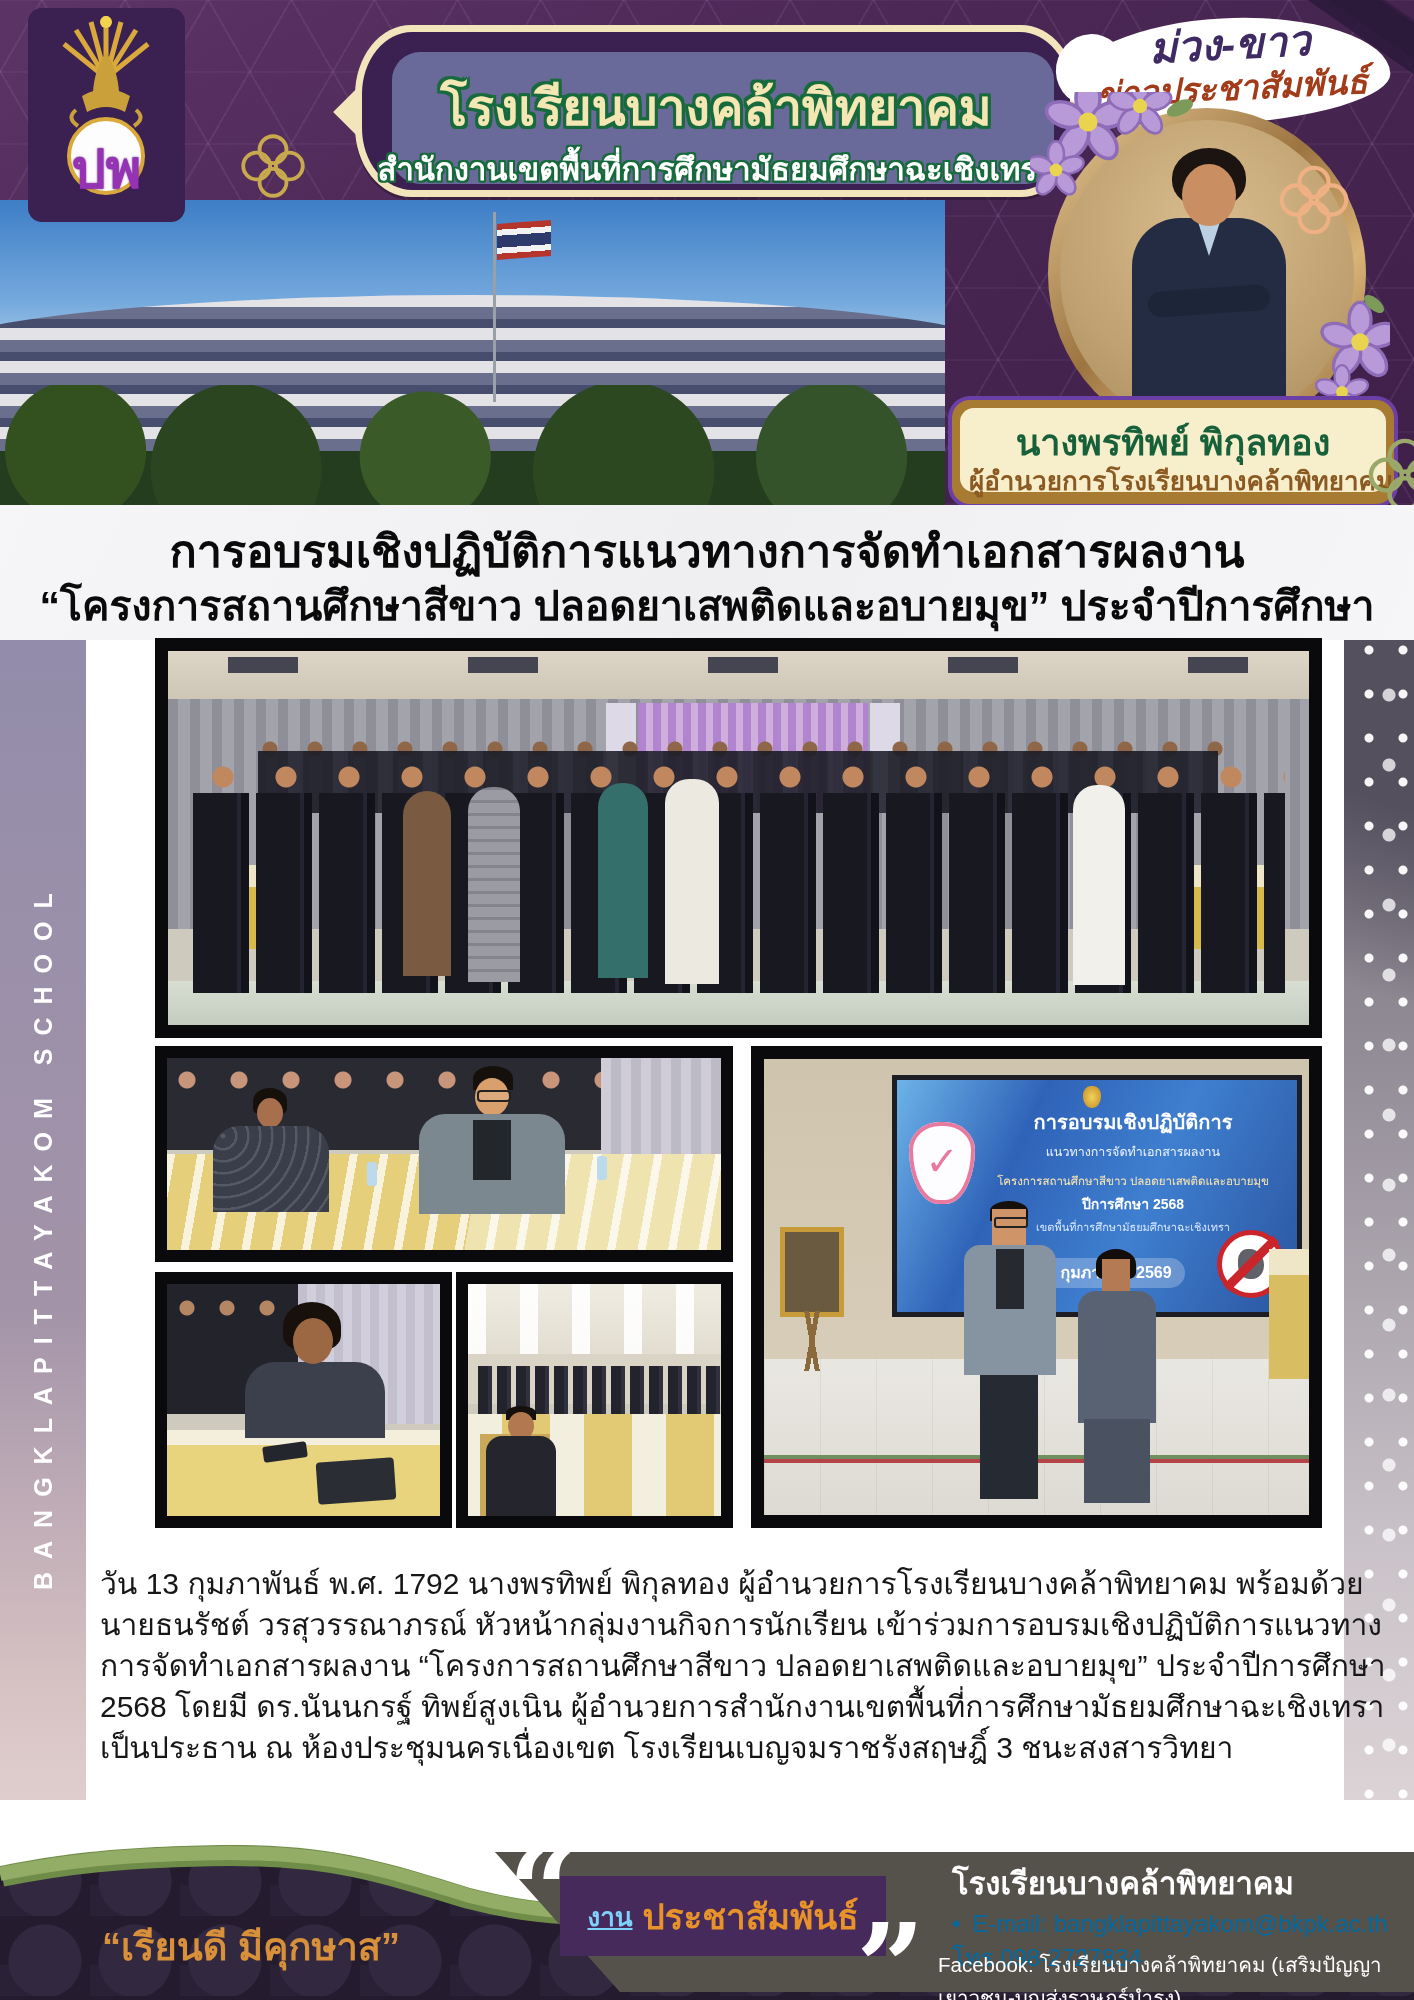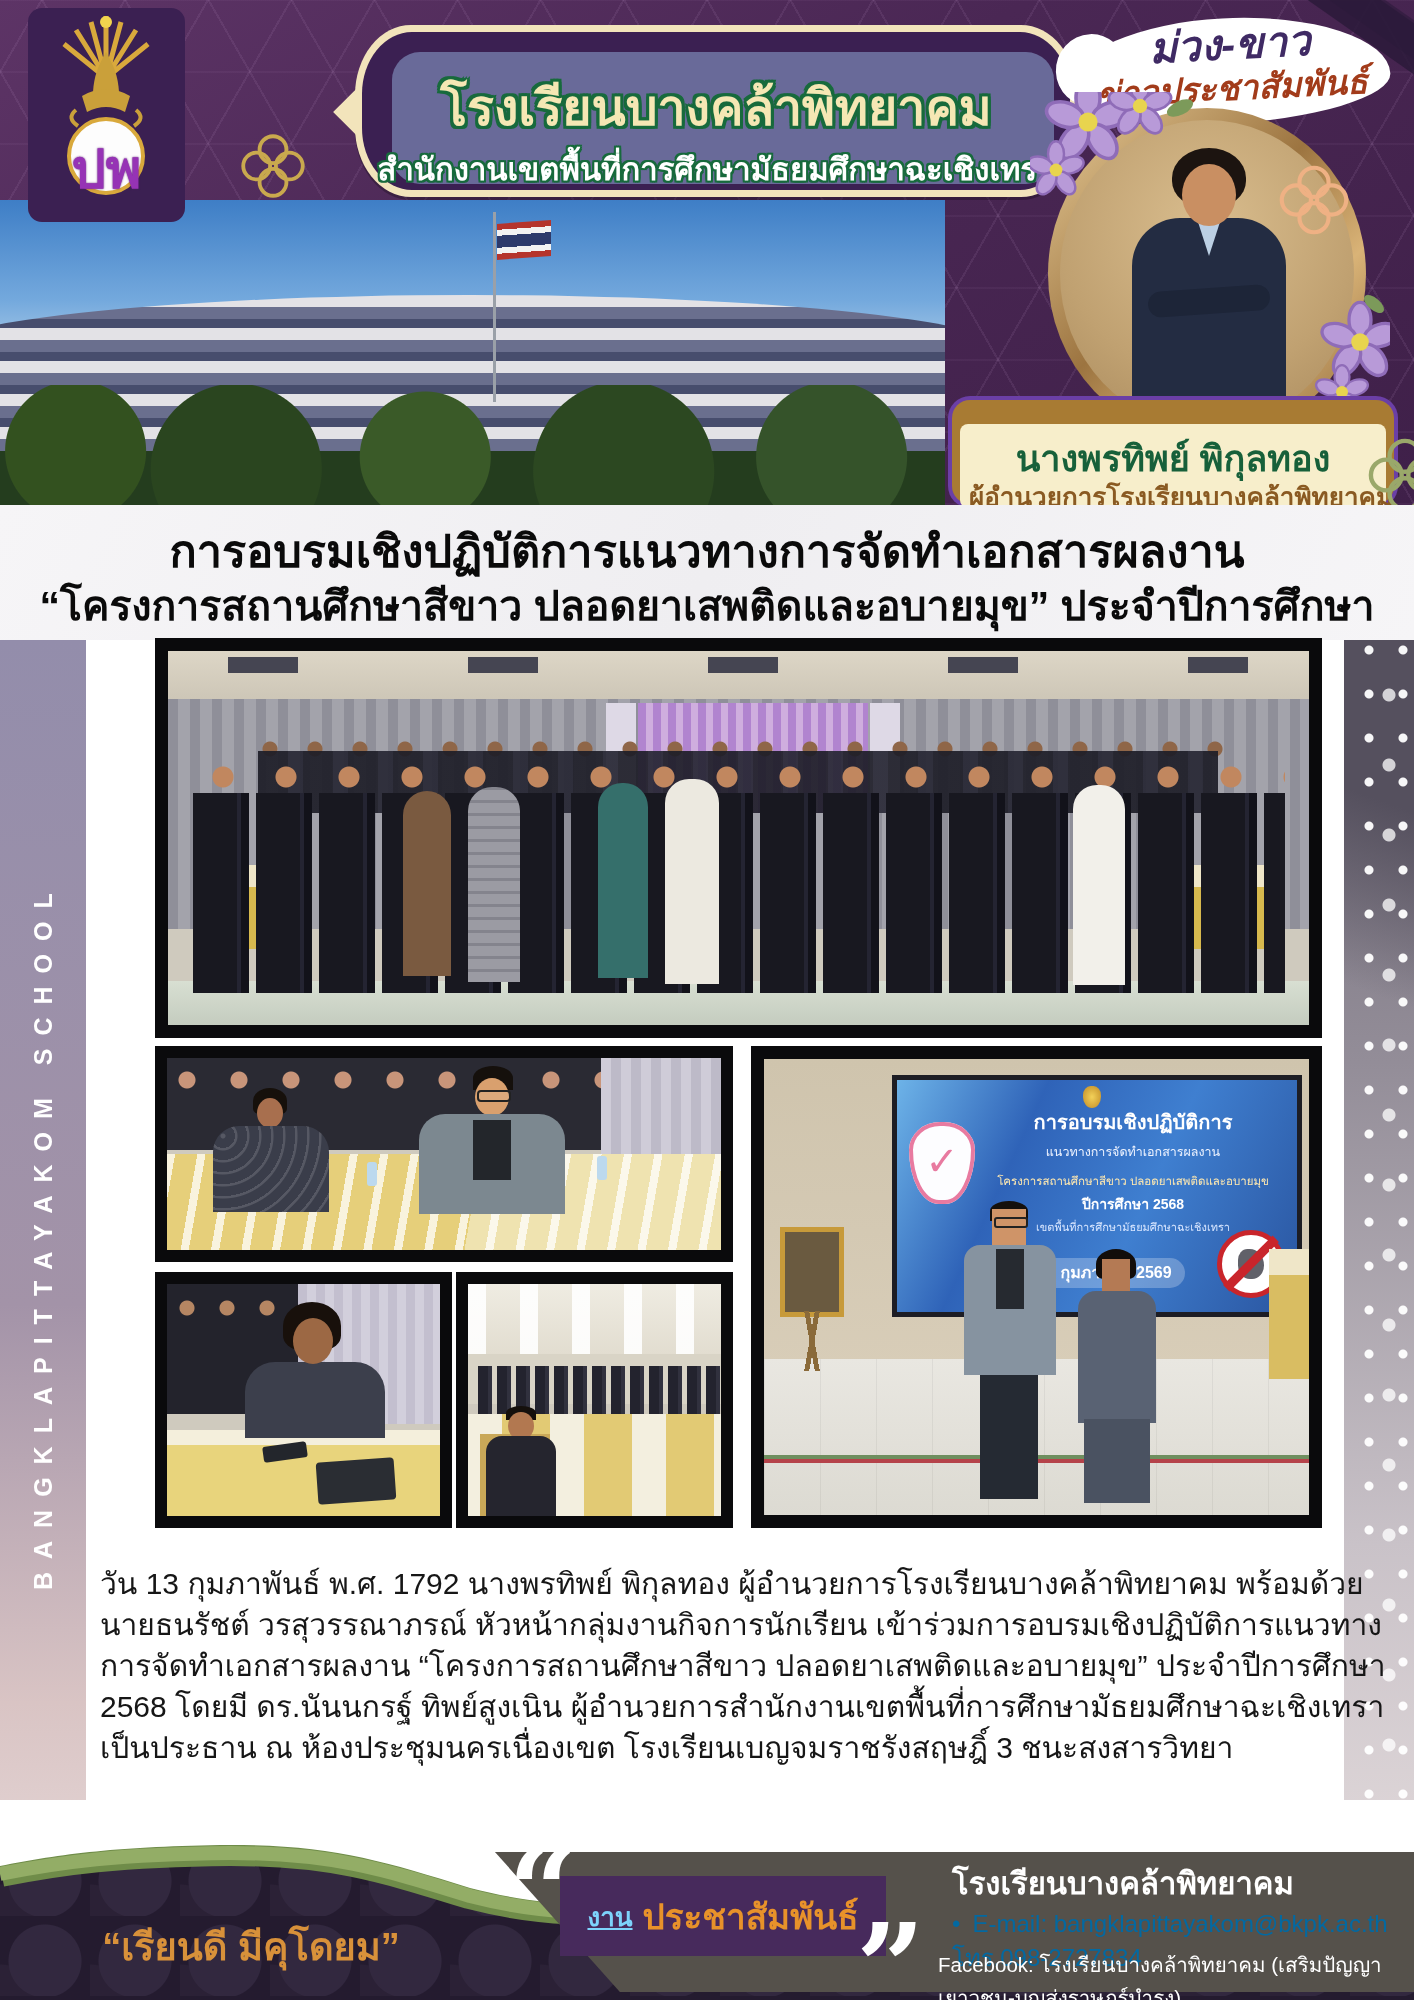--- a/index.html
+++ b/index.html
@@ -66,21 +66,21 @@
     background:radial-gradient(circle at 50% 35%,#d9bd8e 0%,#c0a171 60%,#a8895c 100%);}
   .dir-hair{left:112px;top:28px;width:74px;height:60px;background:#1c1410;border-radius:50% 50% 45% 45%;}
   .dir-face{left:122px;top:44px;width:54px;height:62px;background:#c98f62;border-radius:50%;}
   .dir-body{left:72px;top:98px;width:154px;height:212px;background:#232c42;border-radius:48px 48px 0 0;}
   .dir-shirt{left:138px;top:102px;width:22px;height:34px;background:#bcd0e4;clip-path:polygon(0 0,100% 0,50% 100%);}
   .dir-arms{left:88px;top:168px;width:122px;height:26px;background:#1d2538;border-radius:14px;transform:rotate(-4deg);}
 
   
   .name-plate{left:948px;top:396px;width:450px;height:112px;background:#6b3fa6;border-radius:22px;}
   .plate-brown{left:4px;top:4px;width:442px;height:104px;background:#a87b33;border-radius:18px;}
-  .plate-cream{left:8px;top:8px;width:426px;height:84px;background:#f7eecb;border-radius:8px;margin-top:16px;}
+  .plate-cream{left:8px;top:8px;width:426px;height:84px;background:#f7eecb;border-radius:14px;}
   .director-name{left:0;top:6px;width:100%;text-align:center;font-size:36px;font-weight:bold;color:#17603a;}
   .director-title{left:8px;top:52px;width:100%;text-align:center;font-size:26px;font-weight:bold;color:#8a5a22;}
 
   
   .headline-band{left:0;top:505px;width:1414px;height:135px;background:linear-gradient(115deg,#f6f5f7 0%,#efeef1 50%,#f6f5f7 100%);}
   .headline-line1{left:0;top:10px;width:100%;text-align:center;font-size:45px;font-weight:bold;color:#0a0a0a;}
   .headline-line2{left:0;top:68px;width:100%;text-align:center;font-size:41px;font-weight:bold;color:#0a0a0a;}
 
   
   .left-strip{left:0;top:640px;width:86px;height:1208px;
@@ -473,15 +473,15 @@
     <span class="w2">ประชาสัมพันธ์</span>
   </div>
   <div class="abs quote" style="left:856px;top:1938px;">”</div>
 
   <div class="abs footer-org">โรงเรียนบางคล้าพิทยาคม</div>
   <div class="abs footer-email">
     <span class="bullet">•</span><span>E-mail: bangklapittayakom@bkpk.ac.th โทร.098-2727834</span>
   </div>
   <div class="abs footer-fb">Facebook: โรงเรียนบางคล้าพิทยาคม (เสริมปัญญาเยาวชน-บุญส่งราษฎร์บำรุง)</div>
 
-  <div class="abs motto">“เรียนดี  มีคุโดยม”</div>
+  <div class="abs motto">“เรียนดี  มีคุกษาส”</div>
 
 </div>
 
 </body></html>

